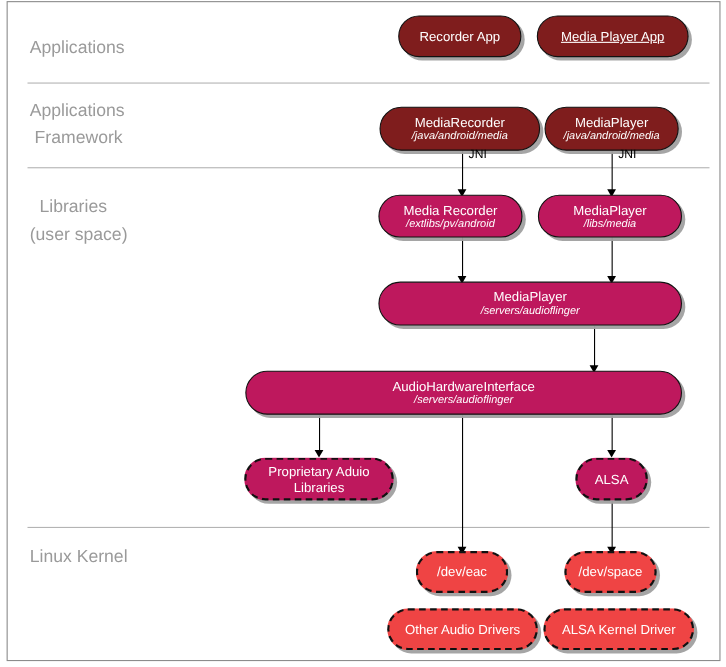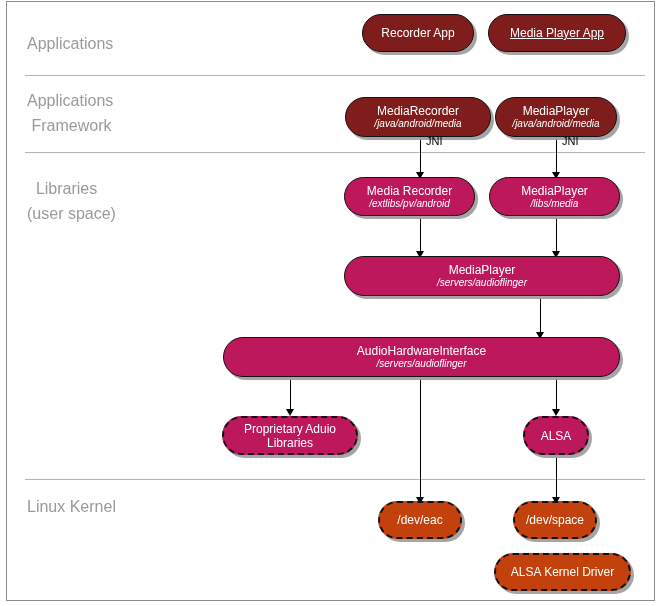--- a/index.html
+++ b/index.html
@@ -64,21 +64,21 @@
   .node .t2{
     font-size:10px;
     line-height:12px;
     white-space:nowrap;
     font-style:italic;
   }
   .node.two-line .t1{line-height:14px;}
 
   .blue{background:#7f1d1d;}
   .green{background:#be185d;}
-  .red{background:#c2410c;}
+  .red{background:#ef4444;}
   .dashed{border:2px dashed #111;align-items:center;}
 
   
   .vline{
     position:absolute;
     width:1px;
     background:#000;
     z-index:1;
   }
   .arrowhead{
@@ -194,18 +194,21 @@
   </div>
 
   <div class="node red dashed" style="left:378px;top:501px;width:84px;height:38px;">
     <div class="t1">/dev/eac</div>
   </div>
 
   <div class="node red dashed" style="left:513px;top:501px;width:84px;height:38px;">
     <div class="t1">/dev/space</div>
   </div>
 
+  <div class="node red dashed" style="left:352px;top:553px;width:137px;height:38px;">
+    <div class="t1">Other Audio Drivers</div>
+  </div>
 
   <div class="node red dashed" style="left:494px;top:553px;width:137px;height:38px;">
     <div class="t1">ALSA Kernel Driver</div>
   </div>
 
 </div>
 
 </body></html>

